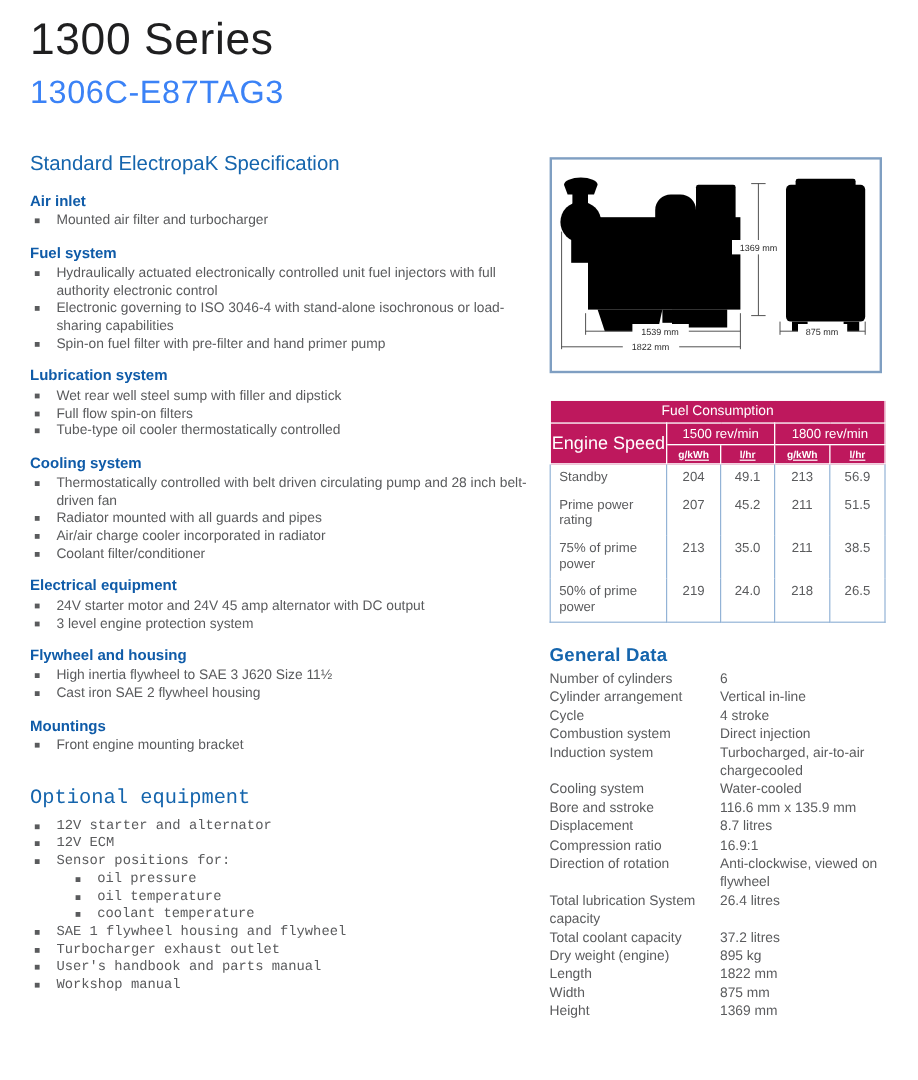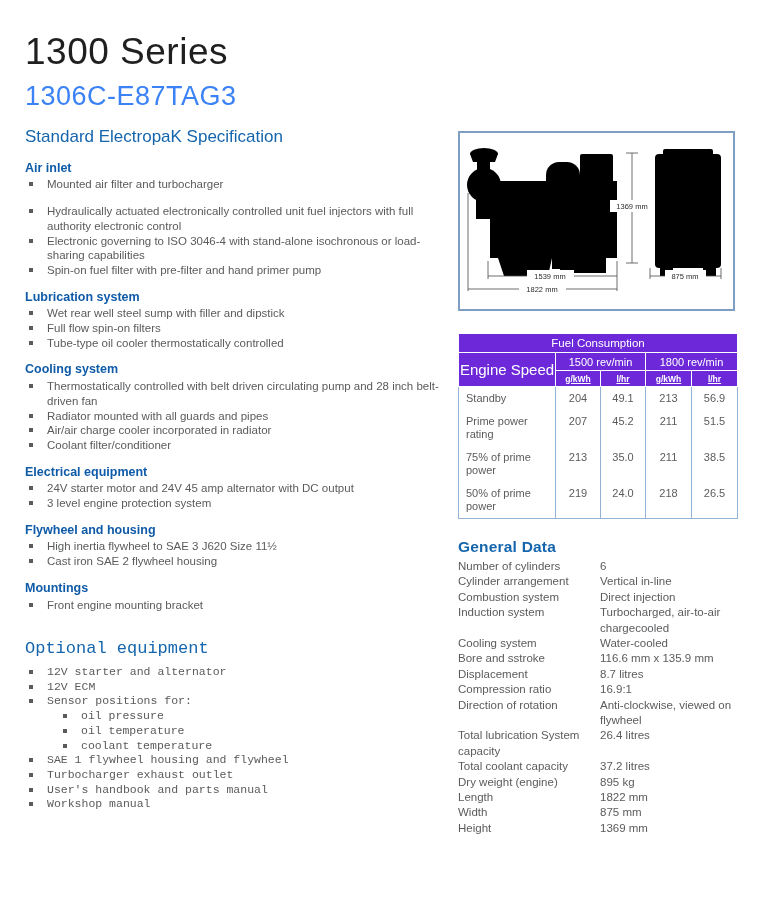--- a/index.html
+++ b/index.html
@@ -5,21 +5,21 @@
   * { box-sizing: border-box; margin: 0; padding: 0; }
   html,body { background:#ffffff; }
   body {
     width: 765px; height: 900px;
     position: relative;
     font-family: "Liberation Sans", sans-serif;
     color: #5a5b5d;
     overflow: hidden;
   }
   
-  #title-block { position:absolute; left:25px; top:32px; }
+  #title-block { position:absolute; left:25px; top:13px; }
   #page-title { font-size:37px; font-weight:400; color:#1f1f20; letter-spacing:0.5px; line-height:1.1; }
   #page-subtitle { font-size:27px; font-weight:400; color:#3b82f6; margin-top:8px; letter-spacing:0.5px; }
 
   
   #left-col { position:absolute; left:25px; top:130px; width:416px; font-size:11.5px; line-height:14.7px; }
   .big-heading { font-size:17px; font-weight:400; color:#1565ad; }
   #spec-heading { margin-bottom:16px; }
   .section { margin-bottom:12px; }
   .section-title { font-size:12.5px; font-weight:700; color:#0f5ba8; margin-bottom:2px; }
   .b-row { display:flex;justify-content:space-between; }
@@ -28,21 +28,21 @@
   .b-txt { margin-left:14px; flex:1; }
   #optional-block { margin-top:30px;font-family:Liberation Mono, monospace; }
   #optional-heading { margin-bottom:8px; }
 
   
   #right-col { position:absolute; left:458px; top:131px; width:279px; }
   #diagram-box { width:277px; height:180px; border:2px solid #7f9fc2; background:#fff; }
 
   
   #fuel-table { margin-top:22px; width:279px; border-collapse:collapse; table-layout:fixed; }
-  #fuel-table th { background:#6d28d9; color:#ffffff; font-weight:400; border:1px solid #ffffff; }
+  #fuel-table th { background:#be185d; color:#ffffff; font-weight:400; border:1px solid #ffffff; }
   #fuel-table .tbl-title { font-size:11.5px; height:19px; text-align:center; }
   #fuel-table .grp { font-size:11px; height:18px; text-align:center; }
   #fuel-table .sub { font-size:8.5px; font-weight:700; height:16px; text-align:center;text-decoration:underline; }
   #fuel-table .engine-speed { font-size:15px; text-align:center; vertical-align:middle; }
   #fuel-table td {
     font-size:11px; line-height:13.5px; color:#5a5b5d;
     border-left:1px solid #93b3d6; border-right:1px solid #93b3d6;
     padding:5px 3px 4px 3px; vertical-align:top;
   }
   #fuel-table td.lbl { text-align:left; padding-left:7px; }
@@ -73,20 +73,21 @@
   <div id="spec-heading" class="big-heading">Standard ElectropaK Specification</div>
   <div id="spec-sections">
       <div class="section">
         <div class="section-title">Air inlet</div>
         <div class="b-row">
           <span class="b-sq"></span>
           <span class="b-txt">Mounted air filter and turbocharger</span>
         </div>
       </div>
       <div class="section">
+        <div class="section-title">Fuel system</div>
         <div class="b-row">
           <span class="b-sq"></span>
           <span class="b-txt">Hydraulically actuated electronically controlled unit fuel injectors with full authority electronic control</span>
         </div>
         <div class="b-row">
           <span class="b-sq"></span>
           <span class="b-txt">Electronic governing to ISO 3046-4 with stand-alone isochronous or load-sharing capabilities</span>
         </div>
         <div class="b-row">
           <span class="b-sq"></span>
@@ -318,20 +319,24 @@
     <div id="gd-rows">
         <div class="gd-row">
           <div class="gd-label">Number of cylinders</div>
           <div class="gd-value">6</div>
         </div>
         <div class="gd-row">
           <div class="gd-label">Cylinder arrangement</div>
           <div class="gd-value">Vertical in-line</div>
         </div>
         <div class="gd-row">
+          <div class="gd-label">Cycle</div>
+          <div class="gd-value">4 stroke</div>
+        </div>
+        <div class="gd-row">
           <div class="gd-label">Combustion system</div>
           <div class="gd-value">Direct injection</div>
         </div>
         <div class="gd-row">
           <div class="gd-label">Induction system</div>
           <div class="gd-value">Turbocharged, air-to-air chargecooled</div>
         </div>
         <div class="gd-row">
           <div class="gd-label">Cooling system</div>
           <div class="gd-value">Water-cooled</div>

